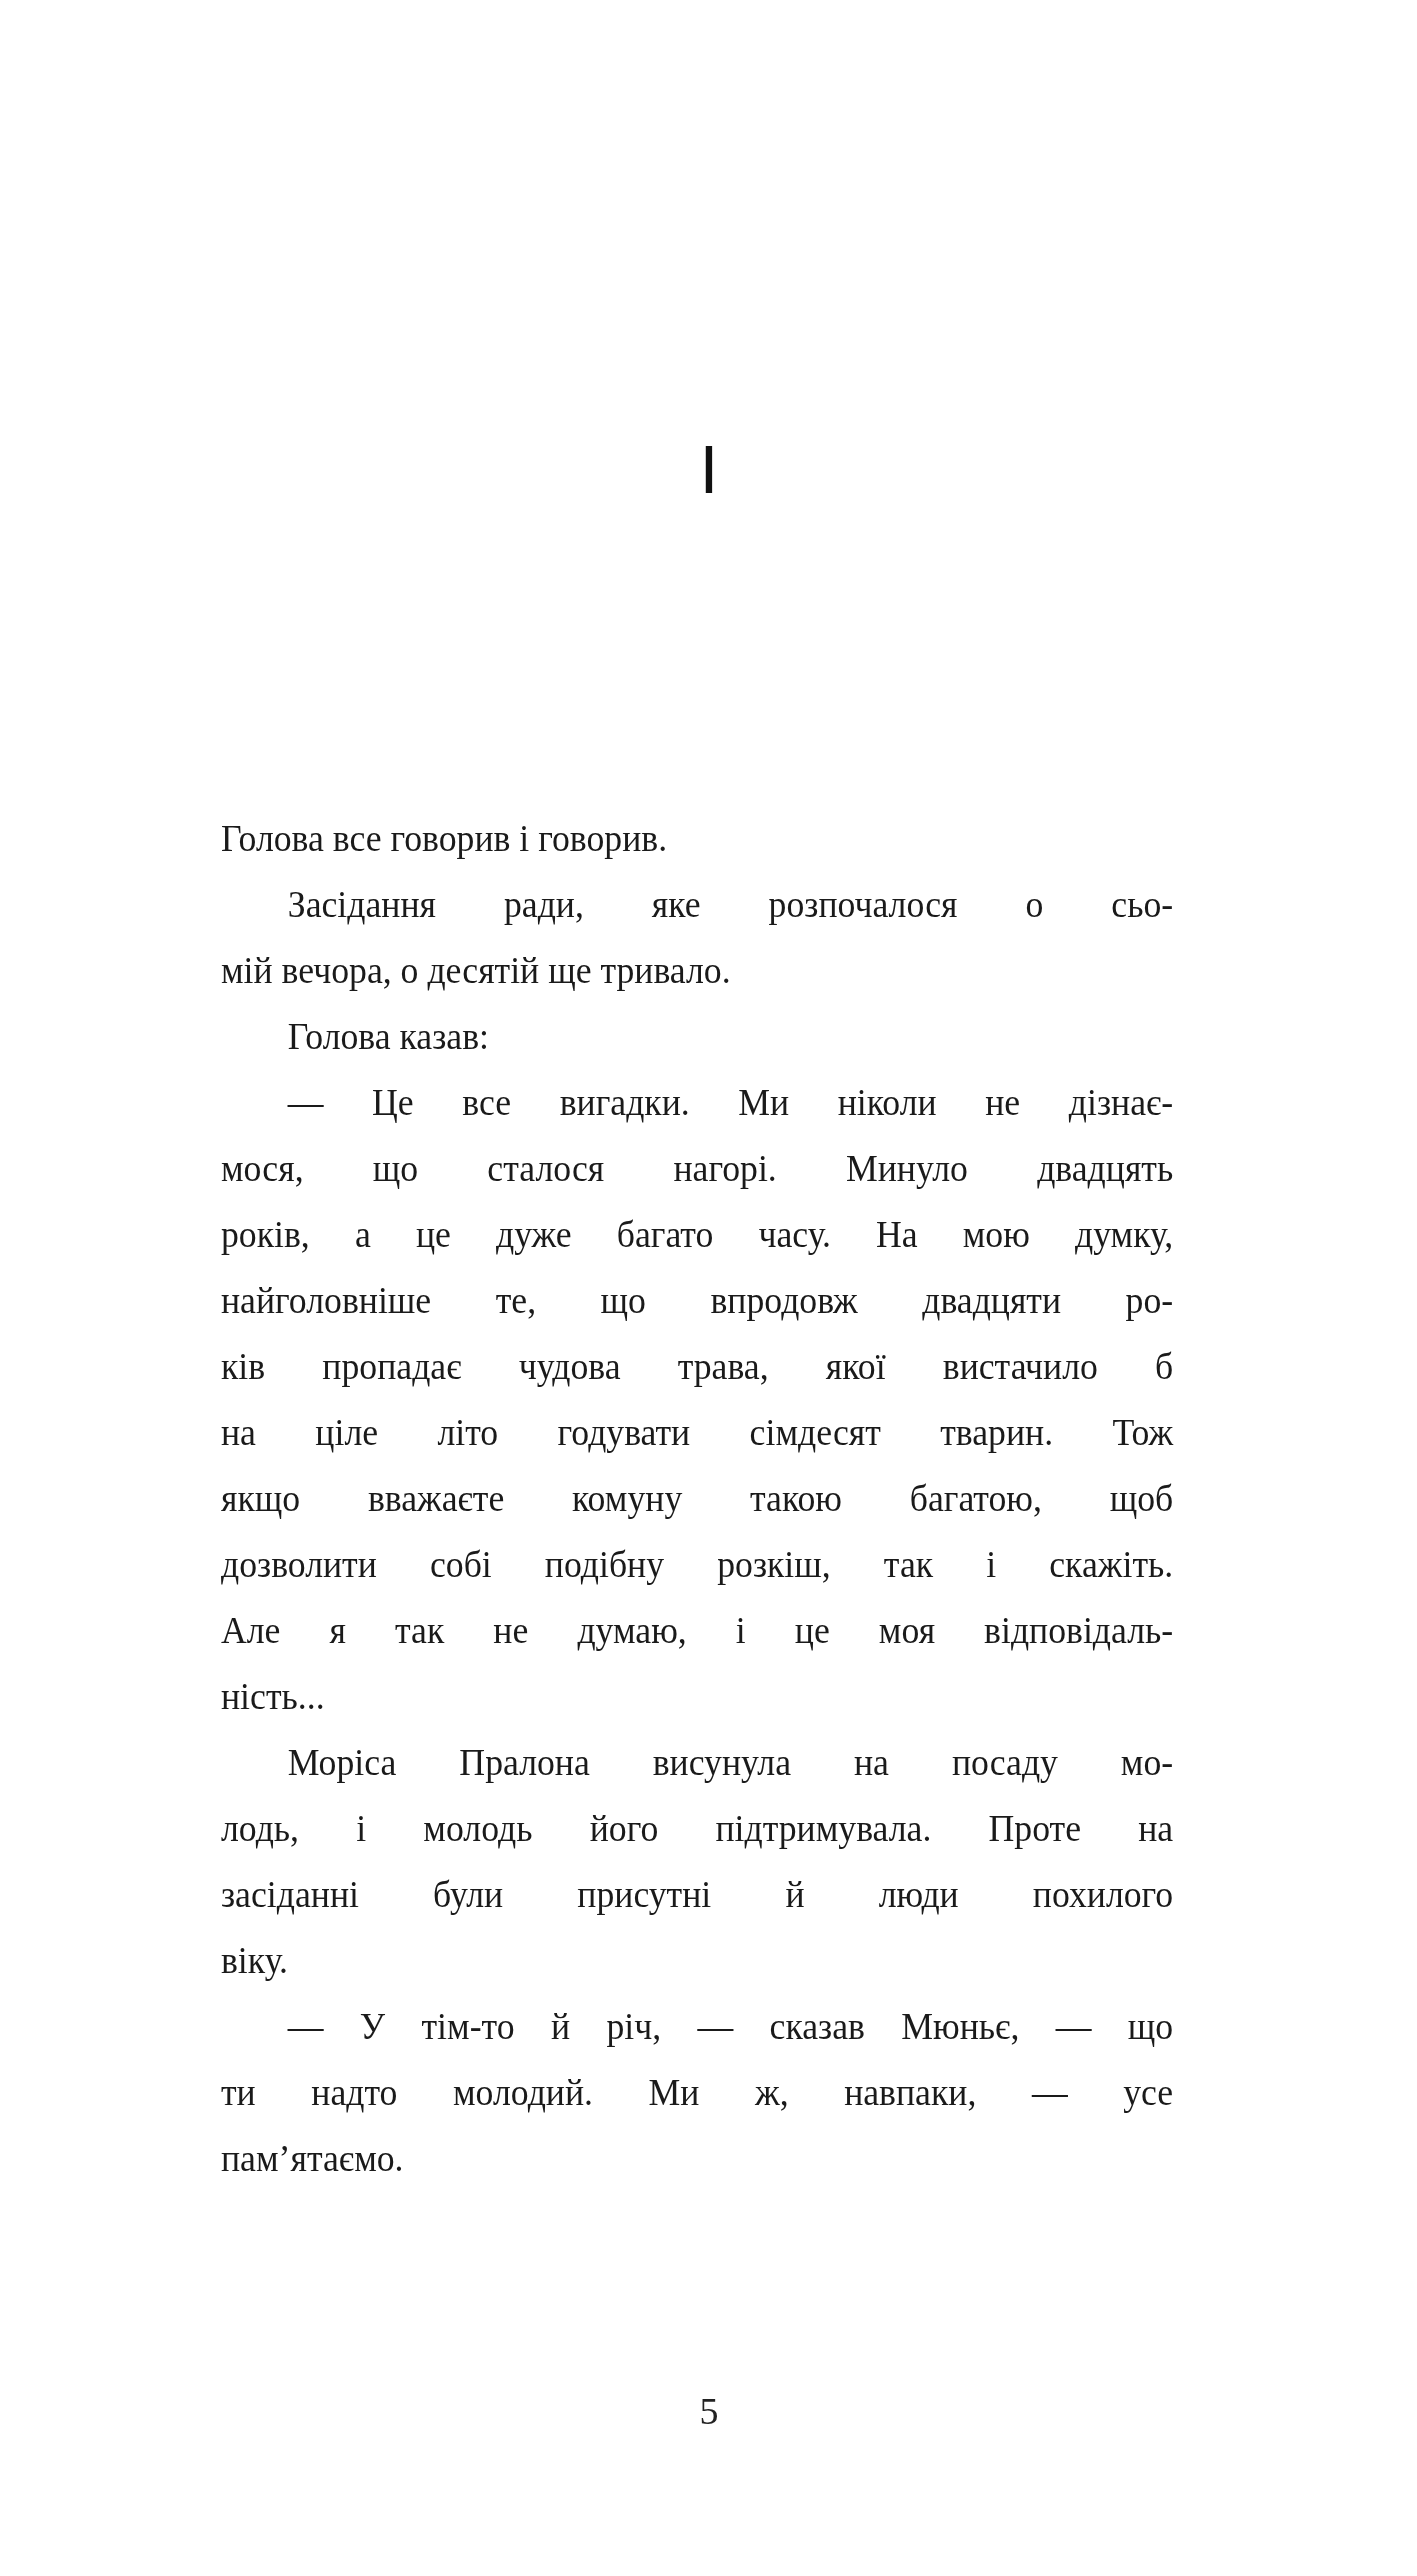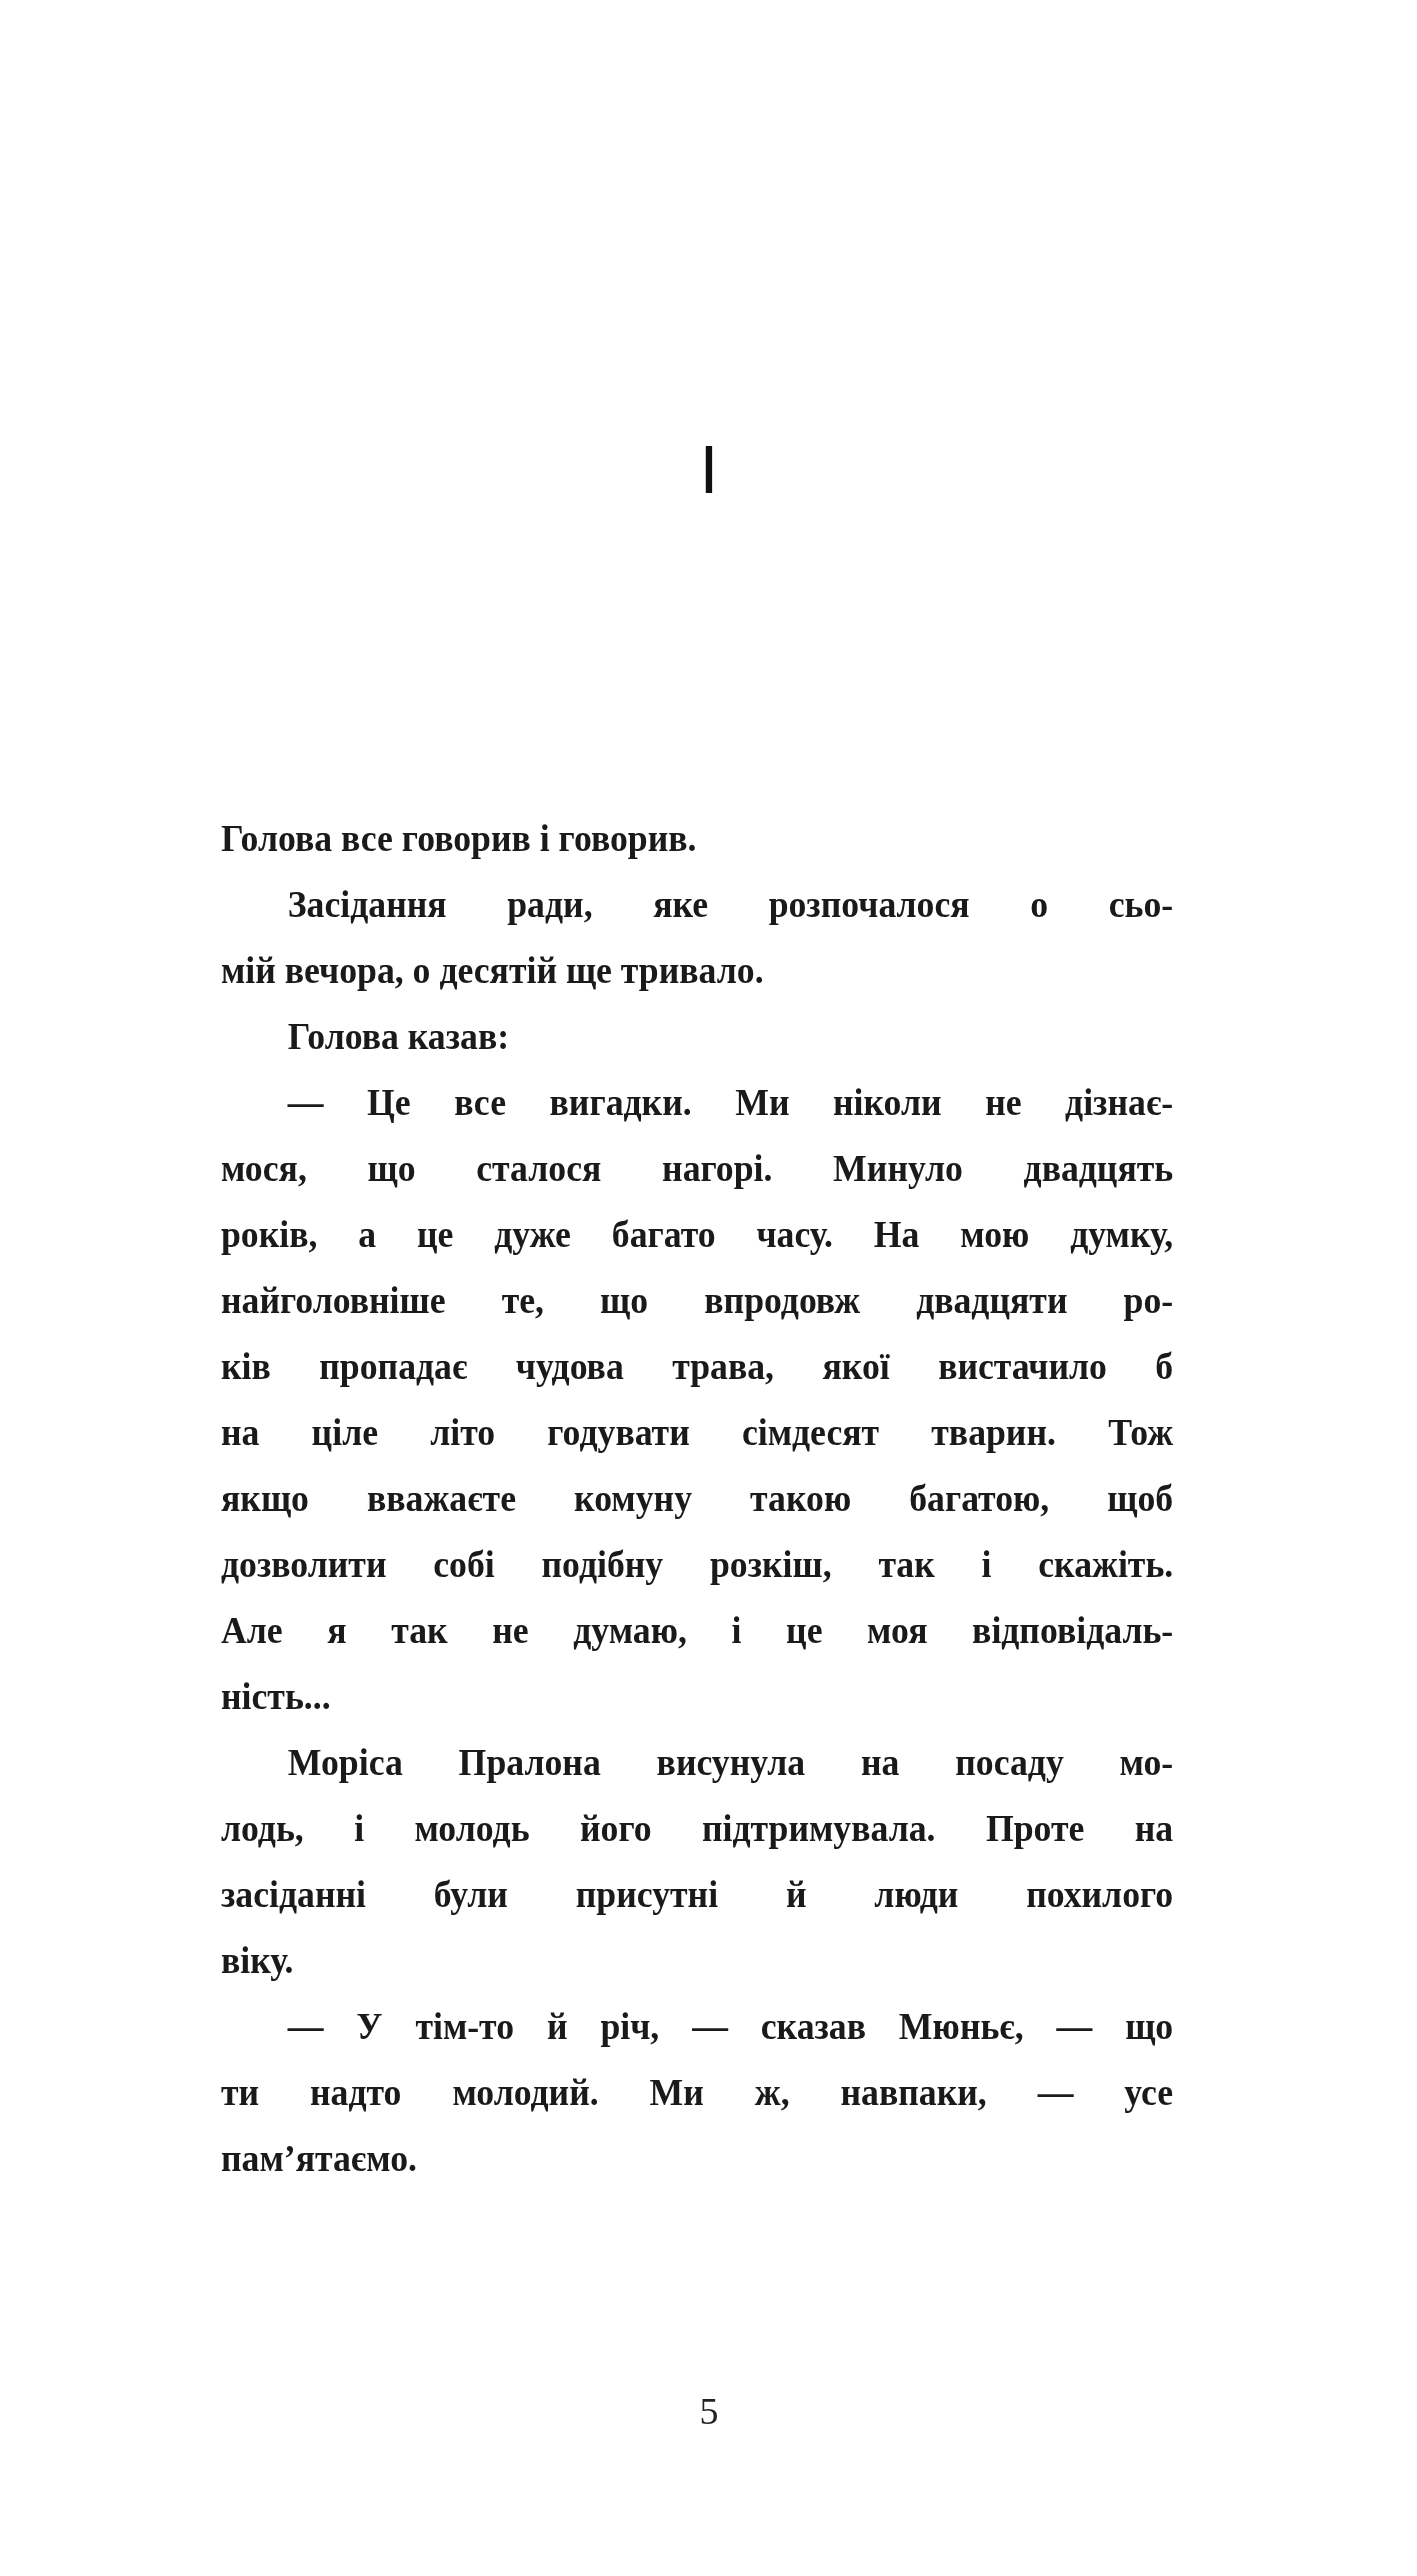--- a/index.html
+++ b/index.html
@@ -1,18 +1,18 @@
 <!DOCTYPE html>
 <html style="font-size:11.8px"><head>
 <meta charset="utf-8">
 <style>
   html, body { margin:0; padding:0; background:#ffffff; }
   body { width:1418px; height:2576px; position:relative; overflow:hidden; font-family:"Liberation Serif", "DejaVu Serif", serif; color:#1a1a1a; }
   .chapter { position:absolute; left:0; width:1418px; top:432px; text-align:center; font-family:"Liberation Sans", "DejaVu Sans", sans-serif; font-size:68px; line-height:74px; font-weight:400; color:#111; }
-  .text { position:absolute; left:221px; width:953px; top:805px;font-weight:bold; }
+  .text { position:absolute; left:221px; width:953px; top:805px; }
   .line { height:66px; font-size:38px; line-height:66px; white-space:nowrap; text-align:justify; text-align-last:justify; transform:scaleX(0.94); transform-origin:left center; width:1013px; }
   .line.last { text-align-last:left; }
   .line.indent { padding-left:71px; width:942px; }
   .page-num { position:absolute; left:0; width:1418px; top:2382px; text-align:center; font-size:38px; line-height:59px; color:#222; }
 </style>
 </head>
 <body>
 
 <div class="chapter">I</div>
 

